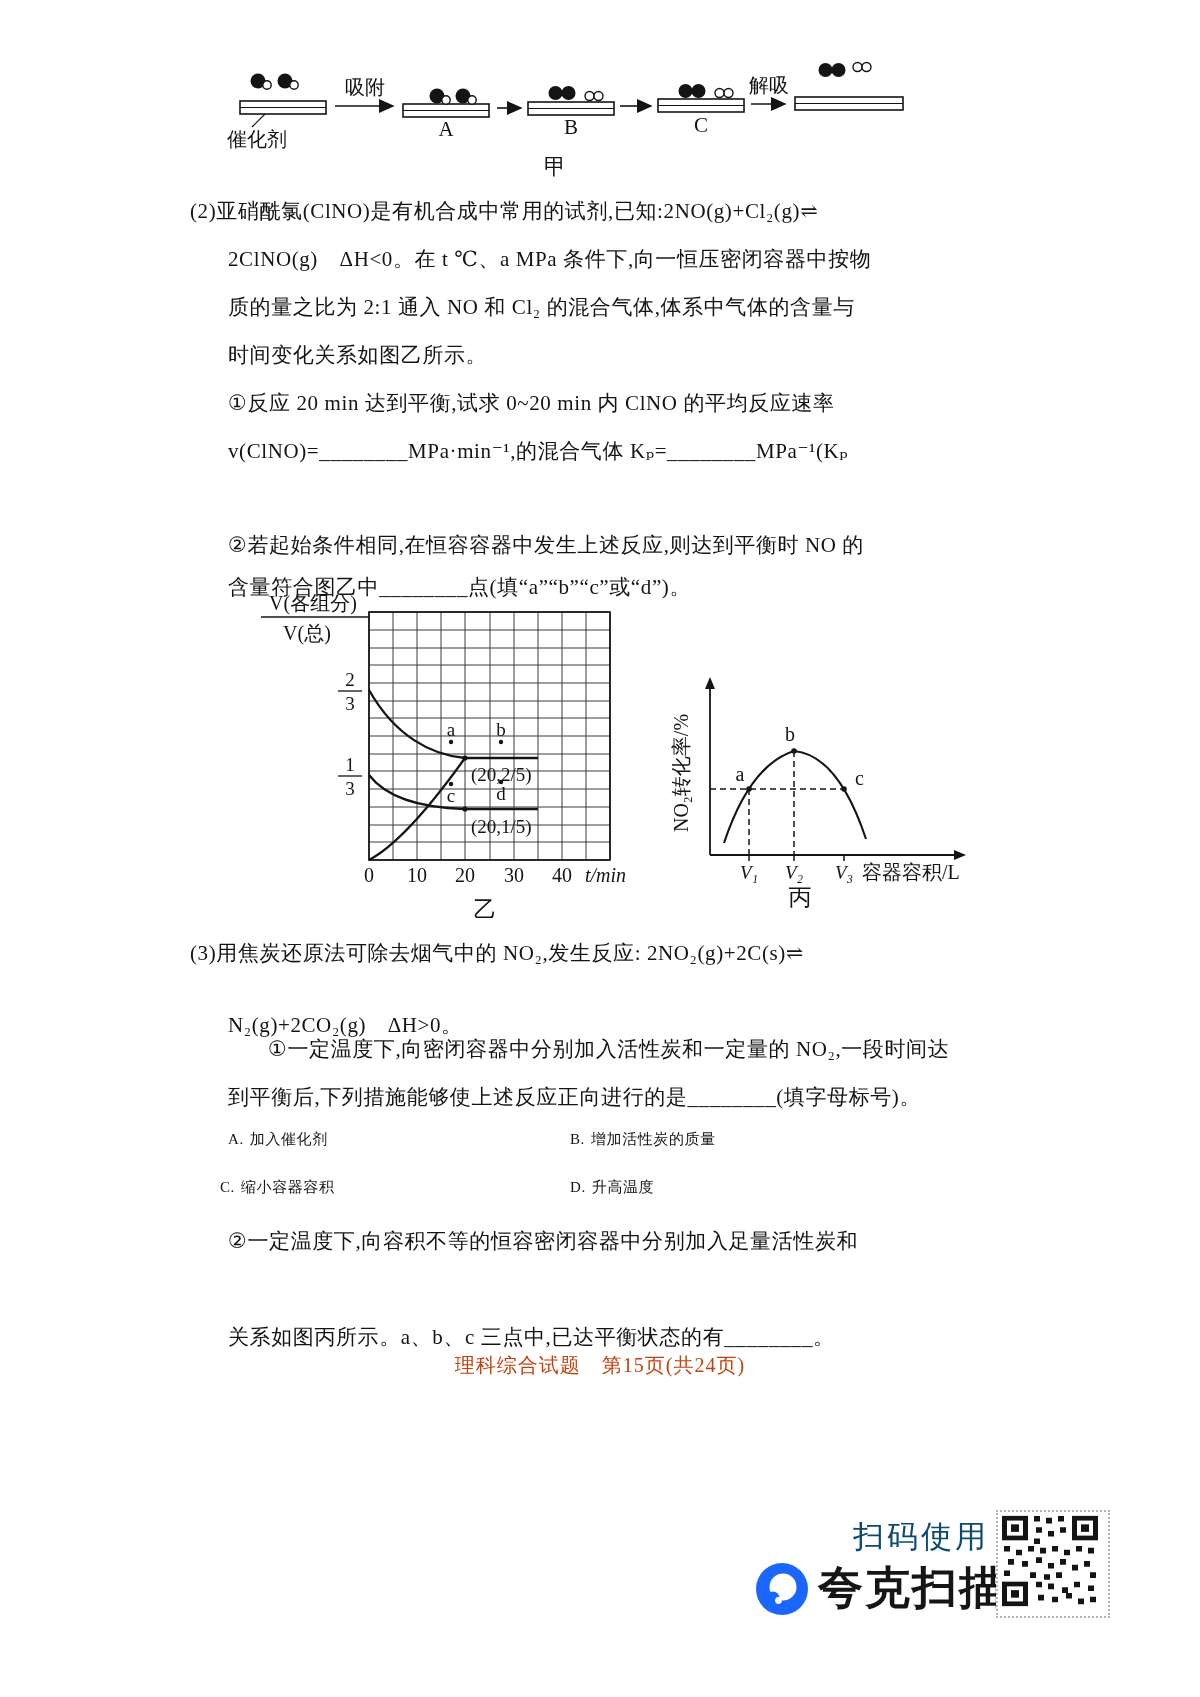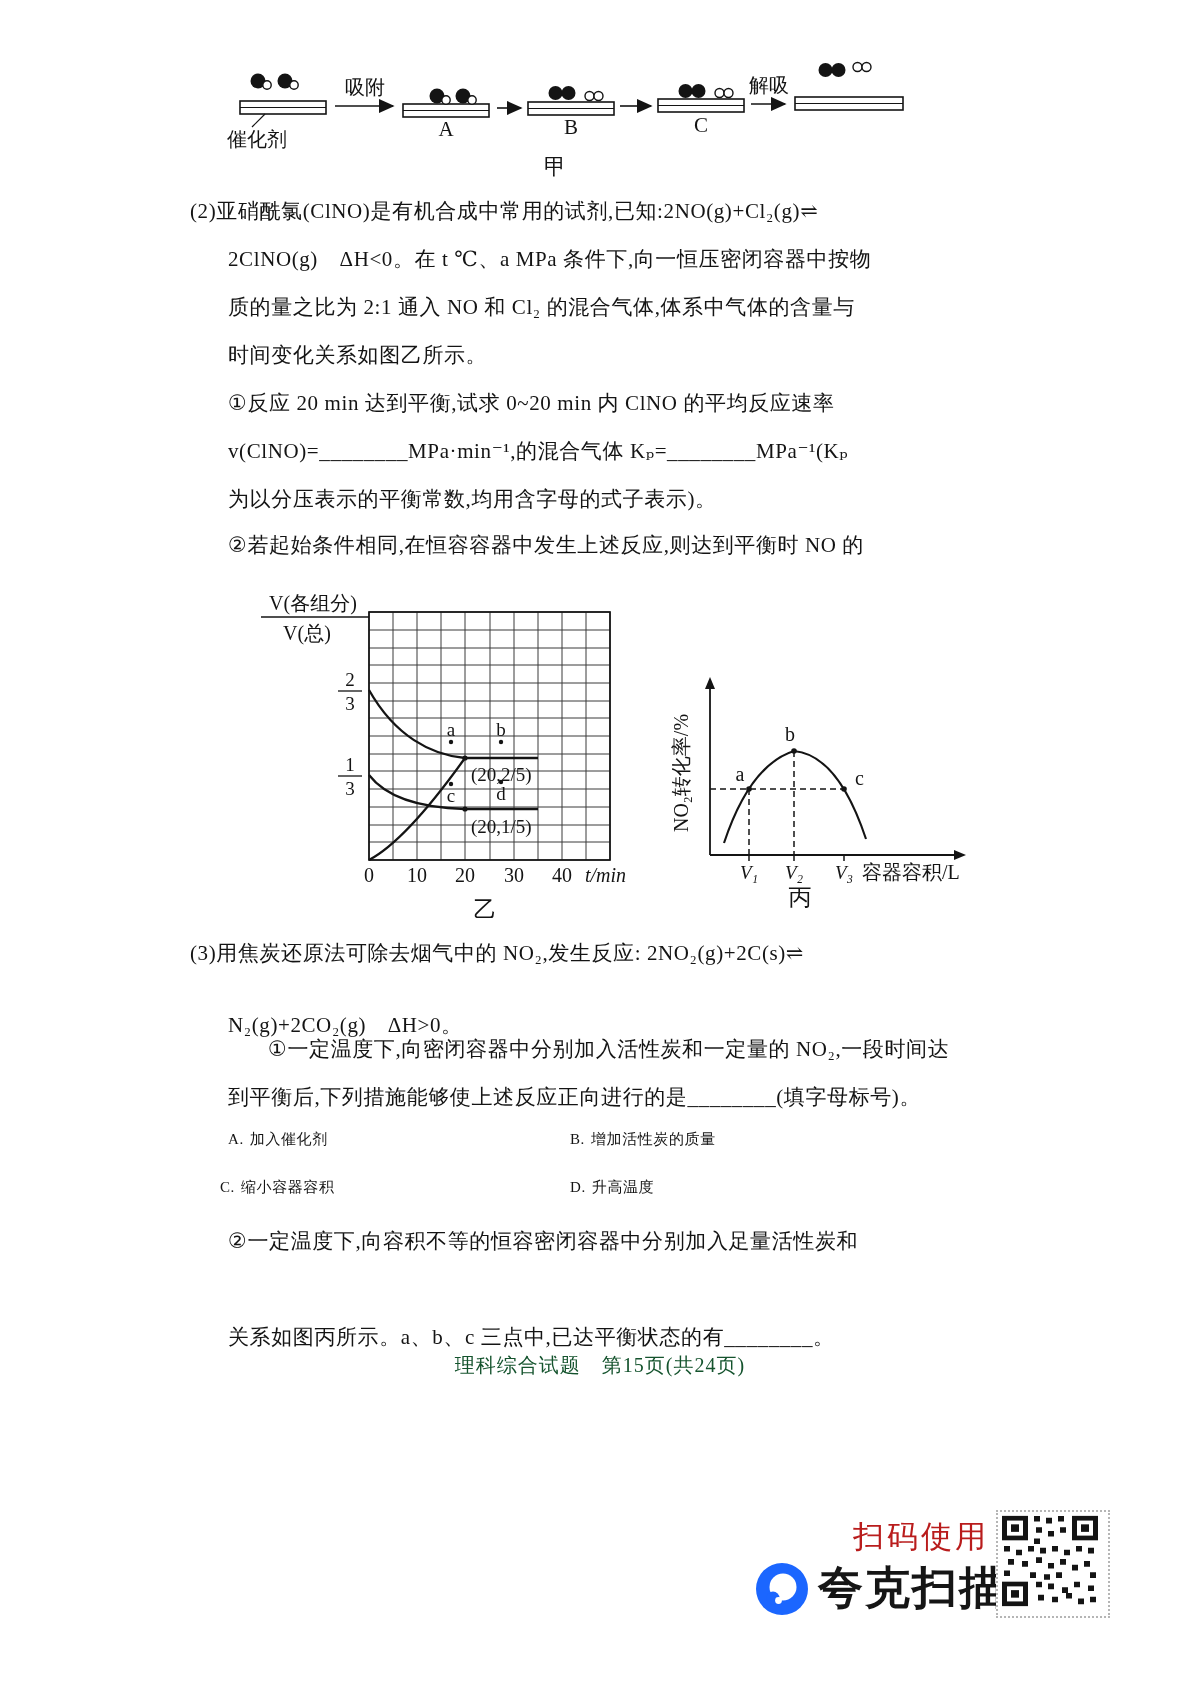--- a/index.html
+++ b/index.html
@@ -11,24 +11,24 @@
   }
   .tline{
     position:absolute;font-size:21px;line-height:30px;white-space:nowrap;
     letter-spacing:0.6px;
   }
   .opt{position:absolute;font-size:15px;white-space:nowrap;letter-spacing:0.6px;}
   .opt .optlabel{margin-right:6px;}
   svg text{font-family:"Liberation Serif","DejaVu Serif","DejaVu Sans",serif;fill:#141414;}
   .footer{
     position:absolute;left:0;right:0;top:1352px;text-align:center;
-    font-size:20px;letter-spacing:1px;color:#14532d;
+    font-size:20px;letter-spacing:1px;color:#c2410c;
   }
   .wm-hint{
-    position:absolute;left:853px;top:1516px;font-size:31px;color:#b91c1c;
+    position:absolute;left:853px;top:1516px;font-size:31px;color:#0c4a6e;
     font-family:Liberation Serif, serif;letter-spacing:3px;
   }
   .wm-brand{
     position:absolute;left:818px;top:1558px;font-size:45px;font-weight:800;
     color:#151515;font-family:"Liberation Sans","DejaVu Sans",sans-serif;letter-spacing:2px;
   }
   .wm-logo{position:absolute;left:755px;top:1562px;width:54px;height:54px;}
   .qr{
     position:absolute;left:996px;top:1510px;width:106px;height:100px;
     border:2px dotted #b5b5b5;background:#fff;padding:2px;
@@ -102,22 +102,22 @@
 
     <text x="330" y="118" font-size="22" text-anchor="middle">甲</text>
   </svg>
 
   <div class="tline" style="left:190px;top:196px;">(2)亚硝酰氯(ClNO)是有机合成中常用的试剂,已知:2NO(g)+Cl₂(g)⇌</div>
   <div class="tline" style="left:228px;top:244px;">2ClNO(g)　ΔH&lt;0。在 t ℃、a MPa 条件下,向一恒压密闭容器中按物</div>
   <div class="tline" style="left:228px;top:292px;">质的量之比为 2:1 通入 NO 和 Cl₂ 的混合气体,体系中气体的含量与</div>
   <div class="tline" style="left:228px;top:340px;">时间变化关系如图乙所示。</div>
   <div class="tline" style="left:228px;top:388px;">①反应 20 min 达到平衡,试求 0~20 min 内 ClNO 的平均反应速率</div>
   <div class="tline" style="left:228px;top:436px;">v(ClNO)=________MPa·min⁻¹,的混合气体 Kₚ=________MPa⁻¹(Kₚ</div>
-  <div class="tline" style="left:228px;top:484px;">为以分压表示的平衡常数,均用含字母的式子表示)。</div>
   <div class="tline" style="left:228px;top:530px;">②若起始条件相同,在恒容容器中发生上述反应,则达到平衡时 NO 的</div>
+  <div class="tline" style="left:228px;top:572px;">含量符合图乙中________点(填“a”“b”“c”或“d”)。</div>
 
   <svg style="position:absolute;left:255px;top:590px;" width="400" height="335" viewBox="0 0 400 335">
     <g stroke="#3a3a3a" stroke-width="1" fill="none">
       <path d="M114 22V270M138 22V270M162 22V270M186 22V270M210 22V270M235 22V270M259 22V270M283 22V270M307 22V270M331 22V270M355 22V270"></path>
       <path d="M114 22H355M114 40H355M114 58H355M114 75H355M114 93H355M114 111H355M114 128H355M114 146H355M114 164H355M114 181H355M114 199H355M114 217H355M114 235H355M114 252H355M114 270H355"></path>
     </g>
     <rect x="114" y="22" width="241" height="248" fill="none" stroke="#141414" stroke-width="1.7"></rect>
 
     <text x="58" y="20" font-size="20" text-anchor="middle">V(各组分)</text>
     <line x1="6" y1="27" x2="114" y2="27" stroke="#141414" stroke-width="1.4"></line>

